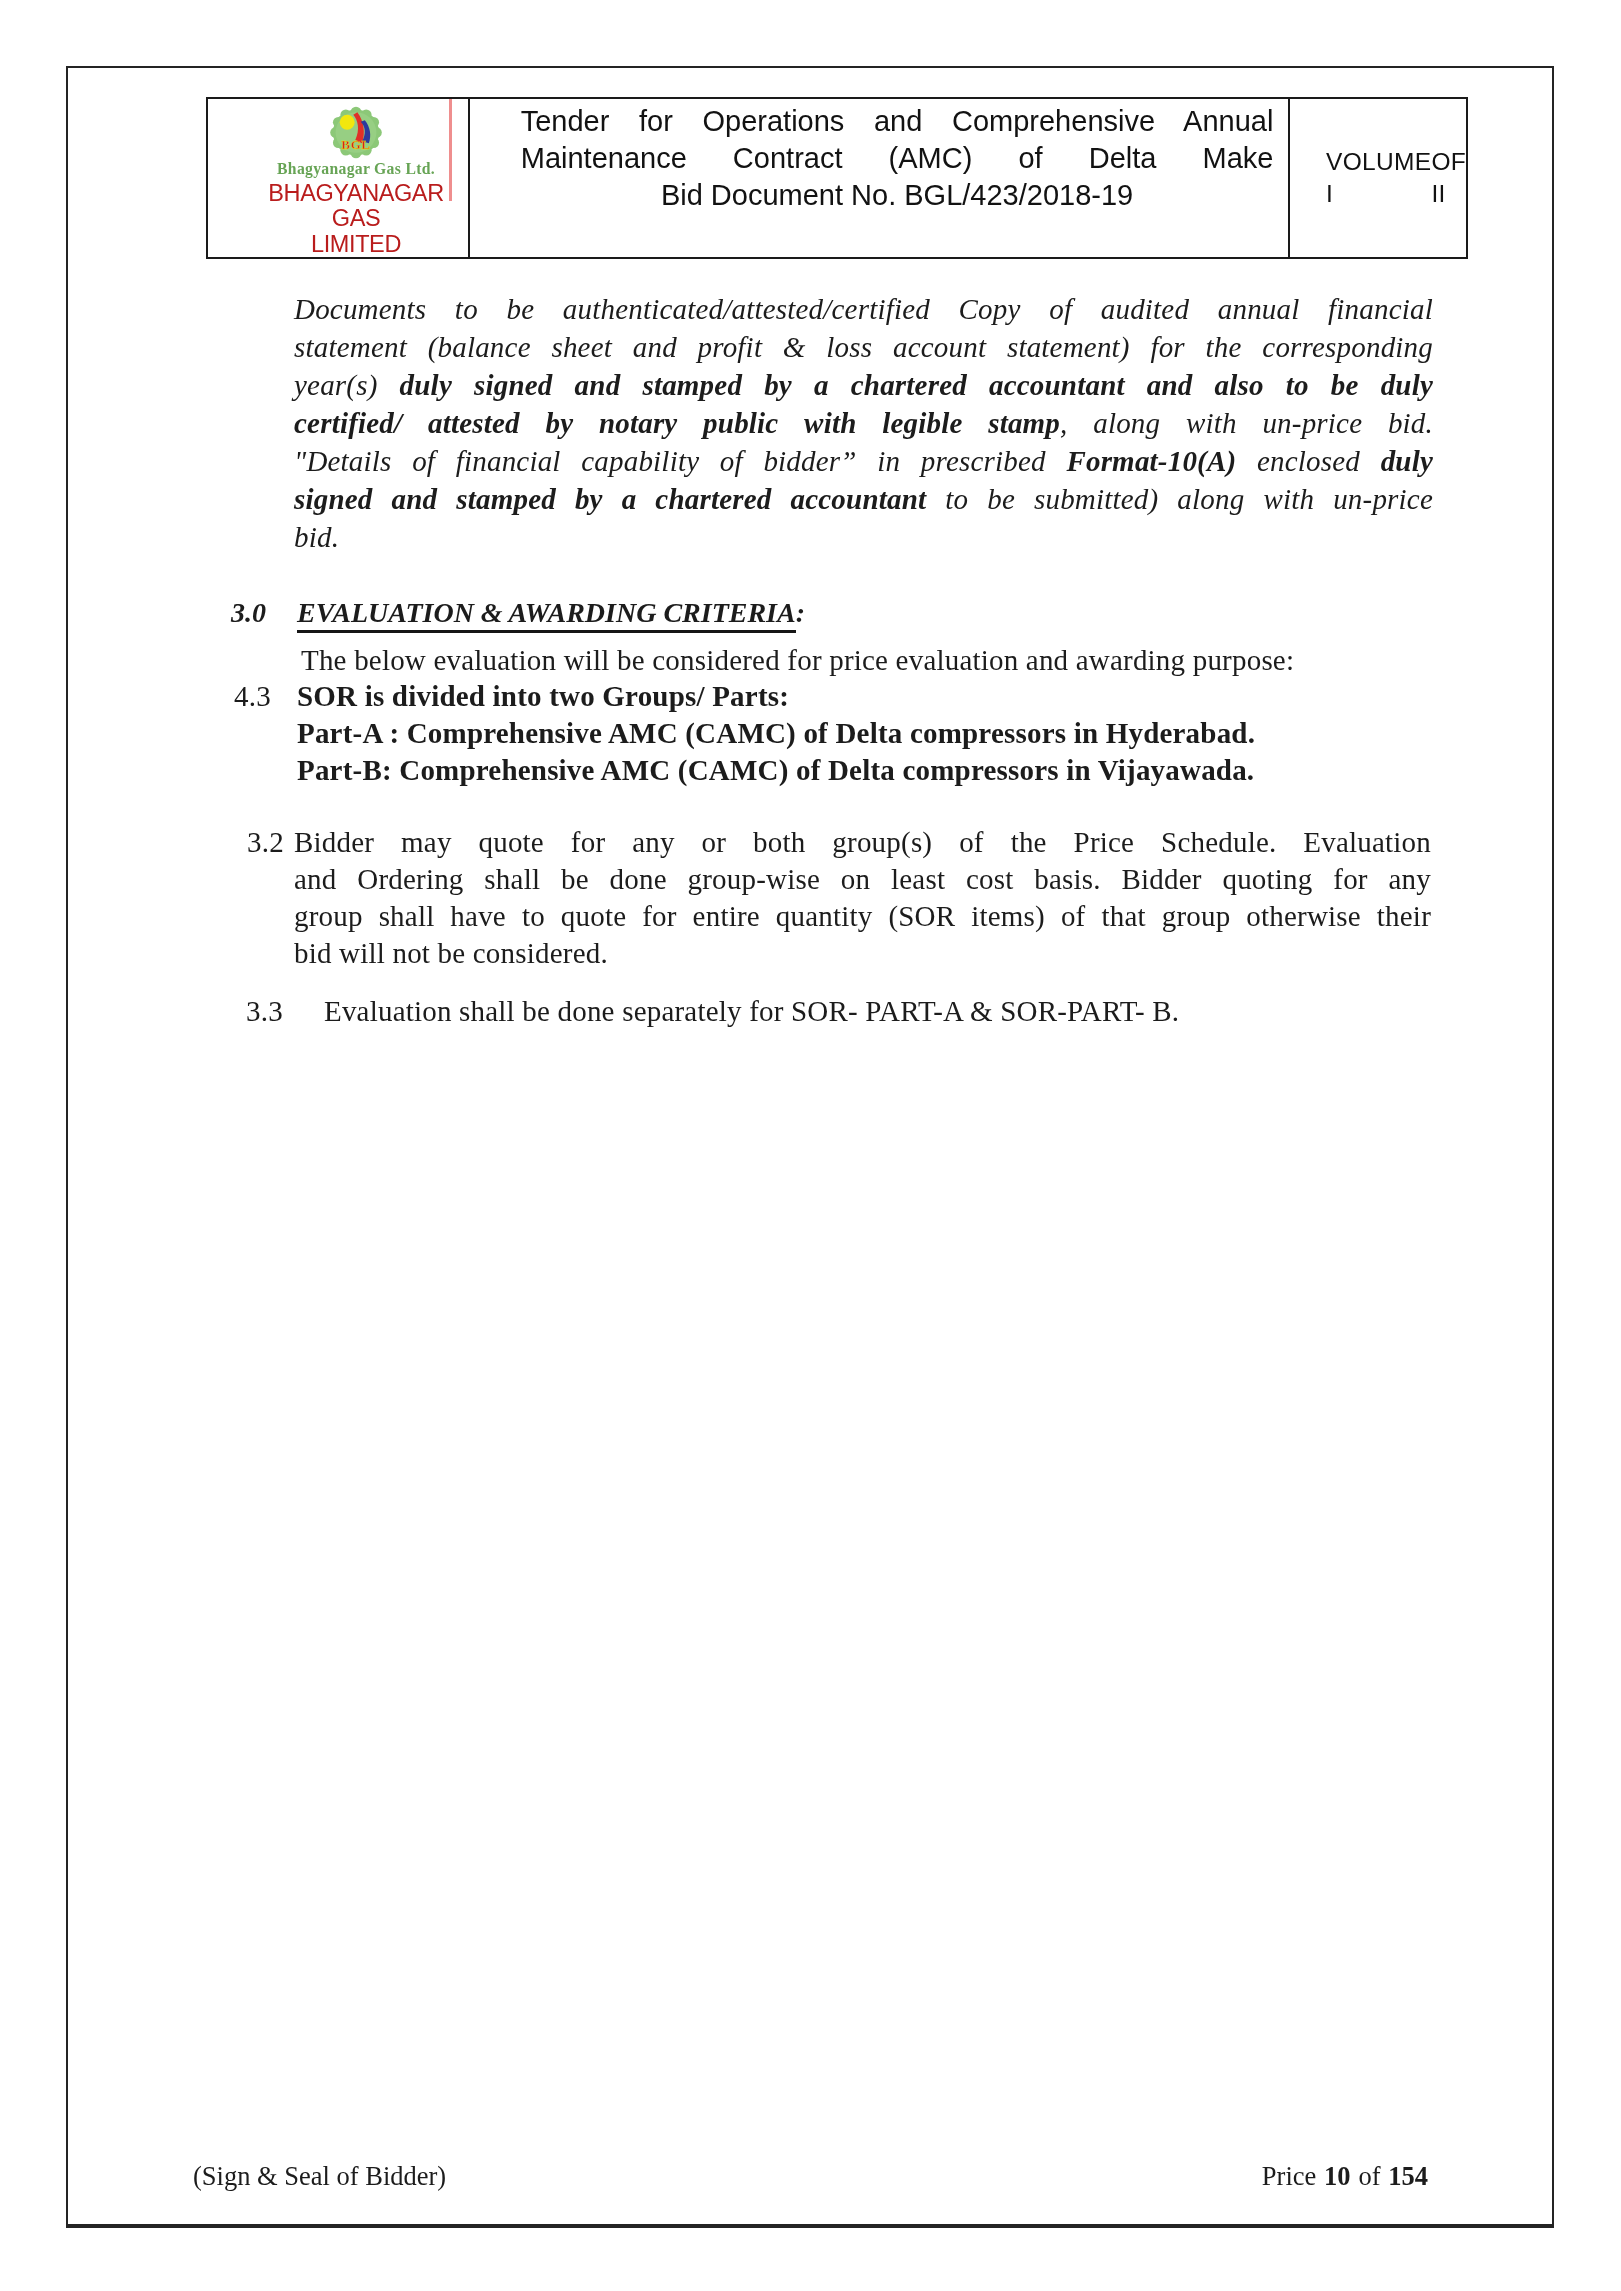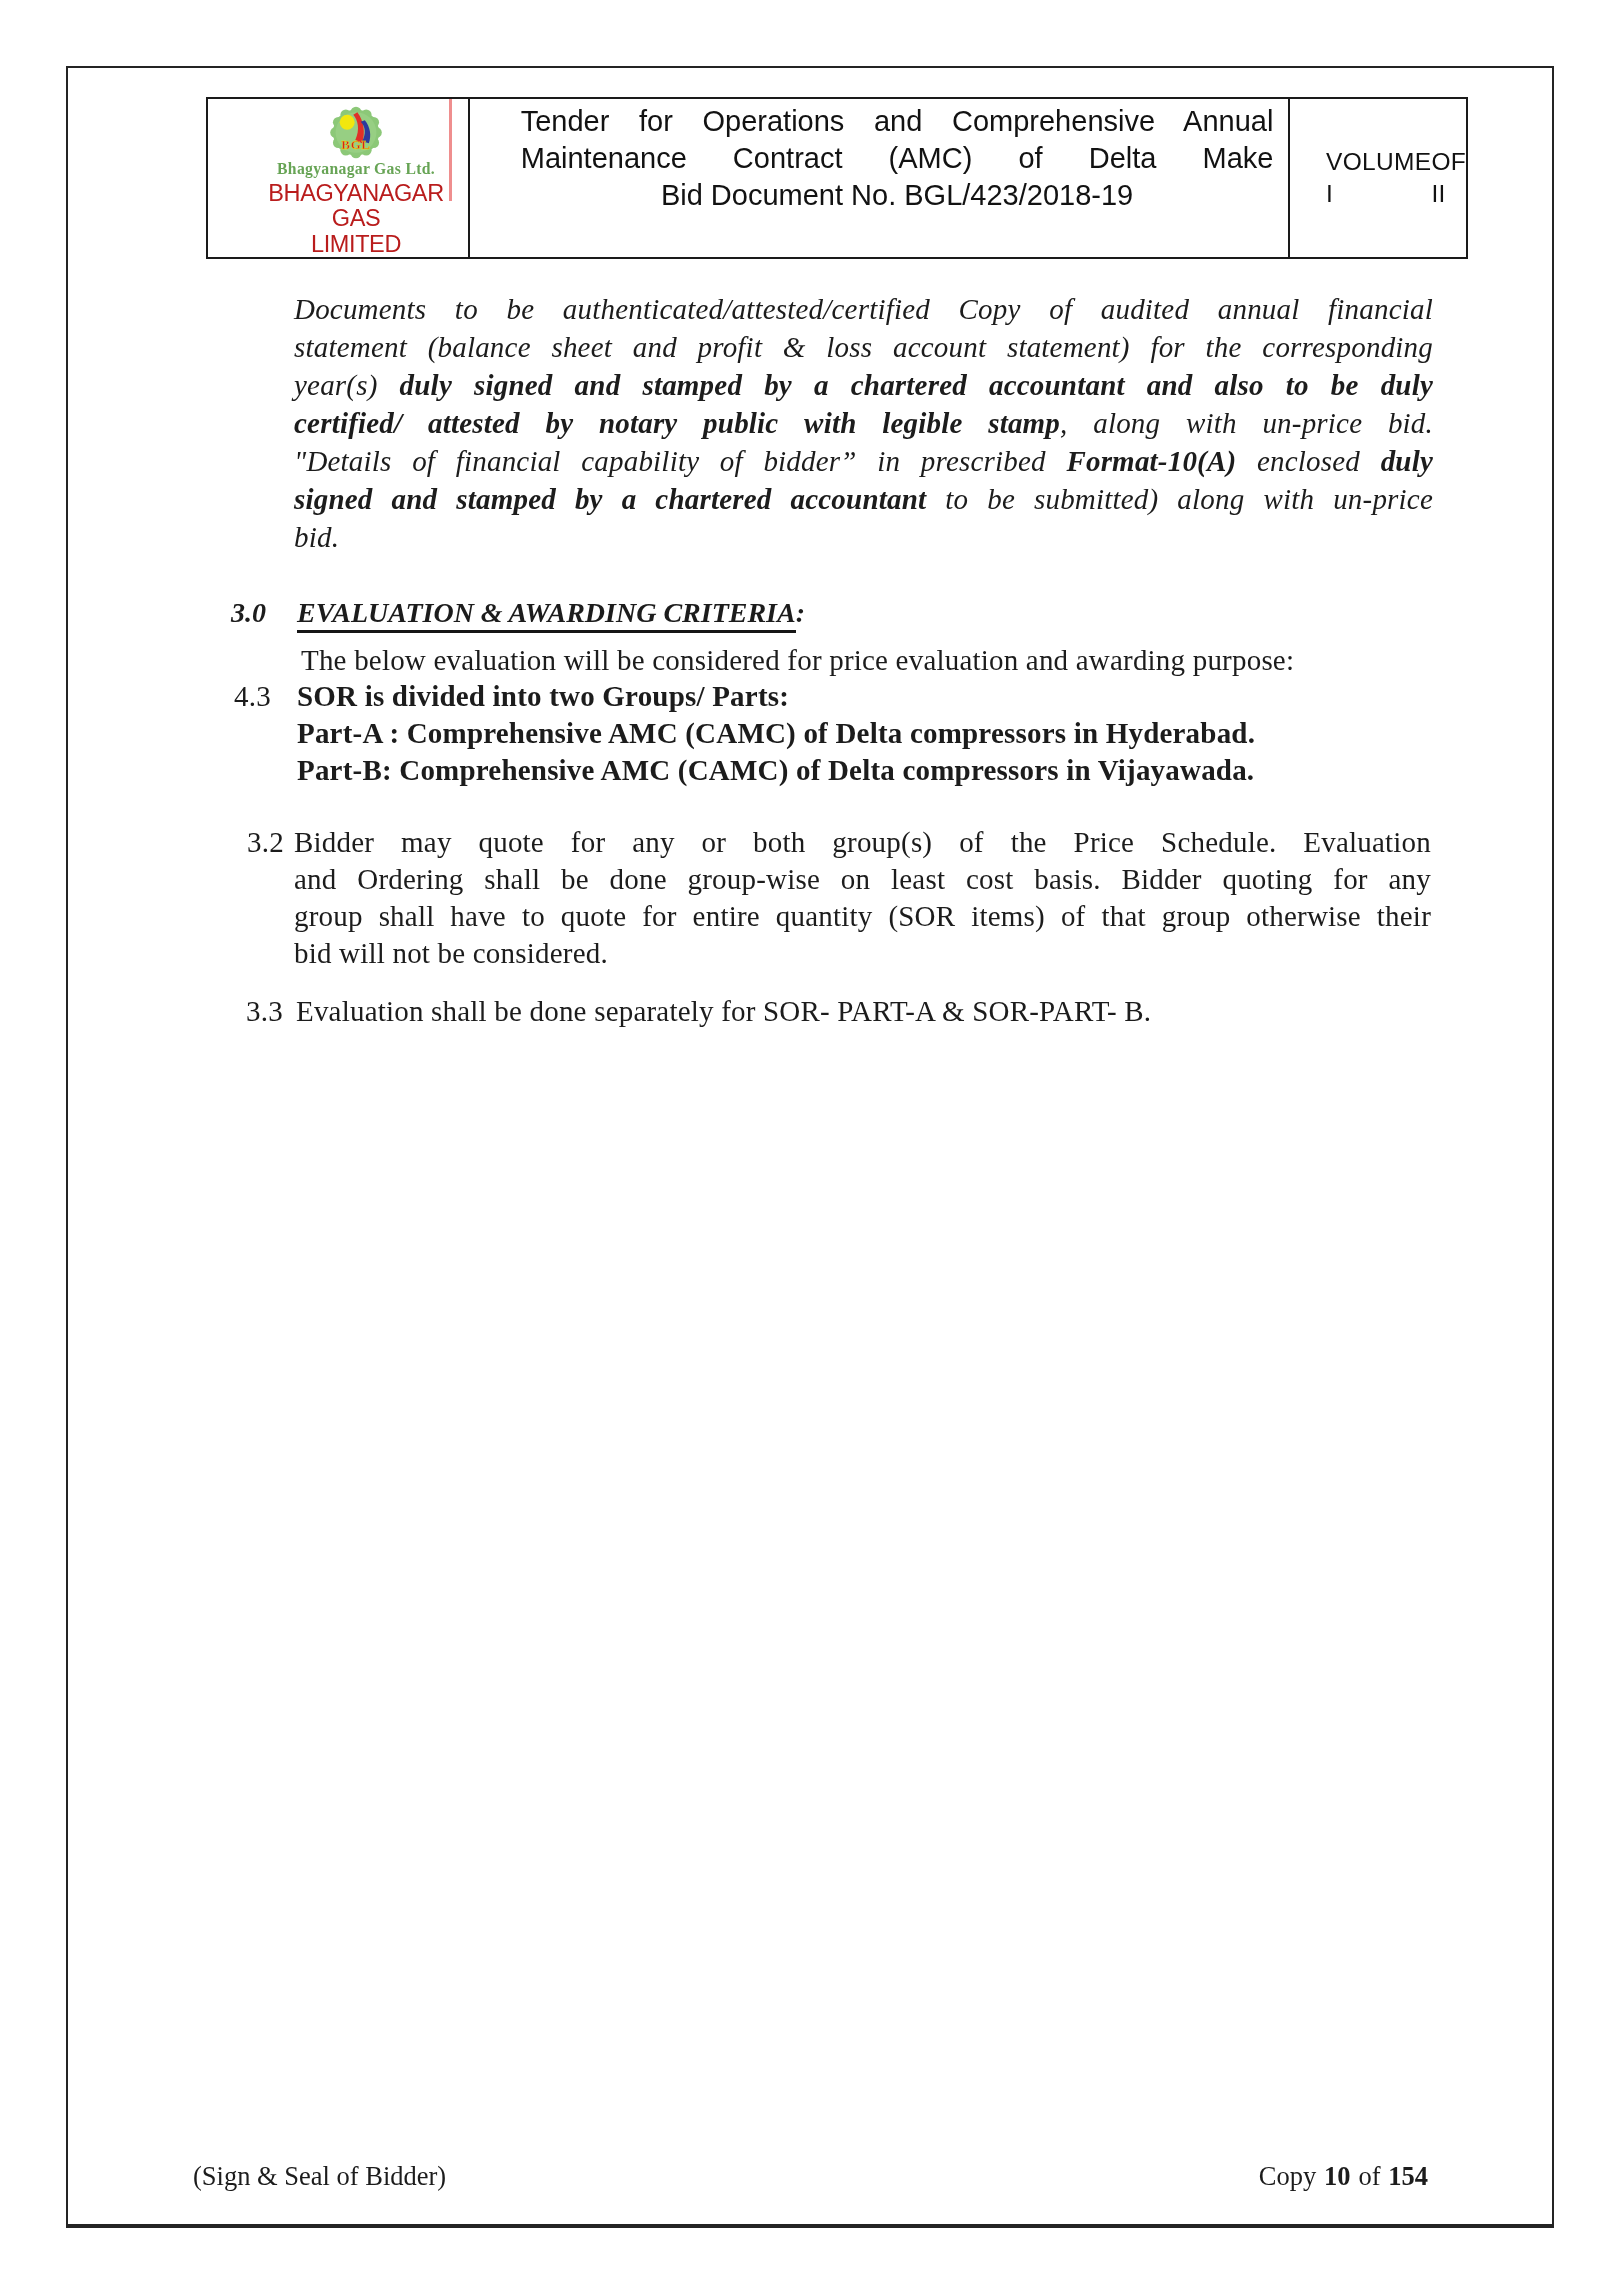--- a/index.html
+++ b/index.html
@@ -96,21 +96,21 @@
   .inum { flex:none; }
 
   .i31 { left:166px; top:610px; line-height:37px; }
   .i31 .inum { width:63px; }
   .i31 .itext { font-weight:bold; }
 
   .i32 { left:179px; top:756px; line-height:37px; }
   .i32 .inum { width:47px; }
   .i32 .itext { width:1137px; }
 
-  .i33 { left:178px; top:925px; line-height:37px; }
+  .i33 { left:178px; top:925px; line-height:37px;gap:28px; }
   .i33 .inum { width:50px; }
 
   
   .footer {
     position:absolute; left:125px; top:2092px; width:1235px;
     display:flex; justify-content:space-between; align-items:flex-start;
     font-size:26.5px; line-height:33px;
   }
   .pgright { display:inline-flex; gap:7.8px; }
   .pgbold { font-weight:bold; }
@@ -203,21 +203,21 @@
     </div>
 
     <div class="item i33">
       <span class="inum">3.3</span>
       <div class="itext">Evaluation shall be done separately for SOR- PART-A &amp; SOR-PART- B.</div>
     </div>
 
     <div class="footer">
       <span>(Sign &amp; Seal of Bidder)</span>
       <span class="pgright">
-        <span>Copy</span>
+        <span>Price</span>
         <span class="pgbold">10</span>
         <span>of</span>
         <span class="pgbold">154</span>
       </span>
     </div>
 
   </div>
 </div>
 
 

